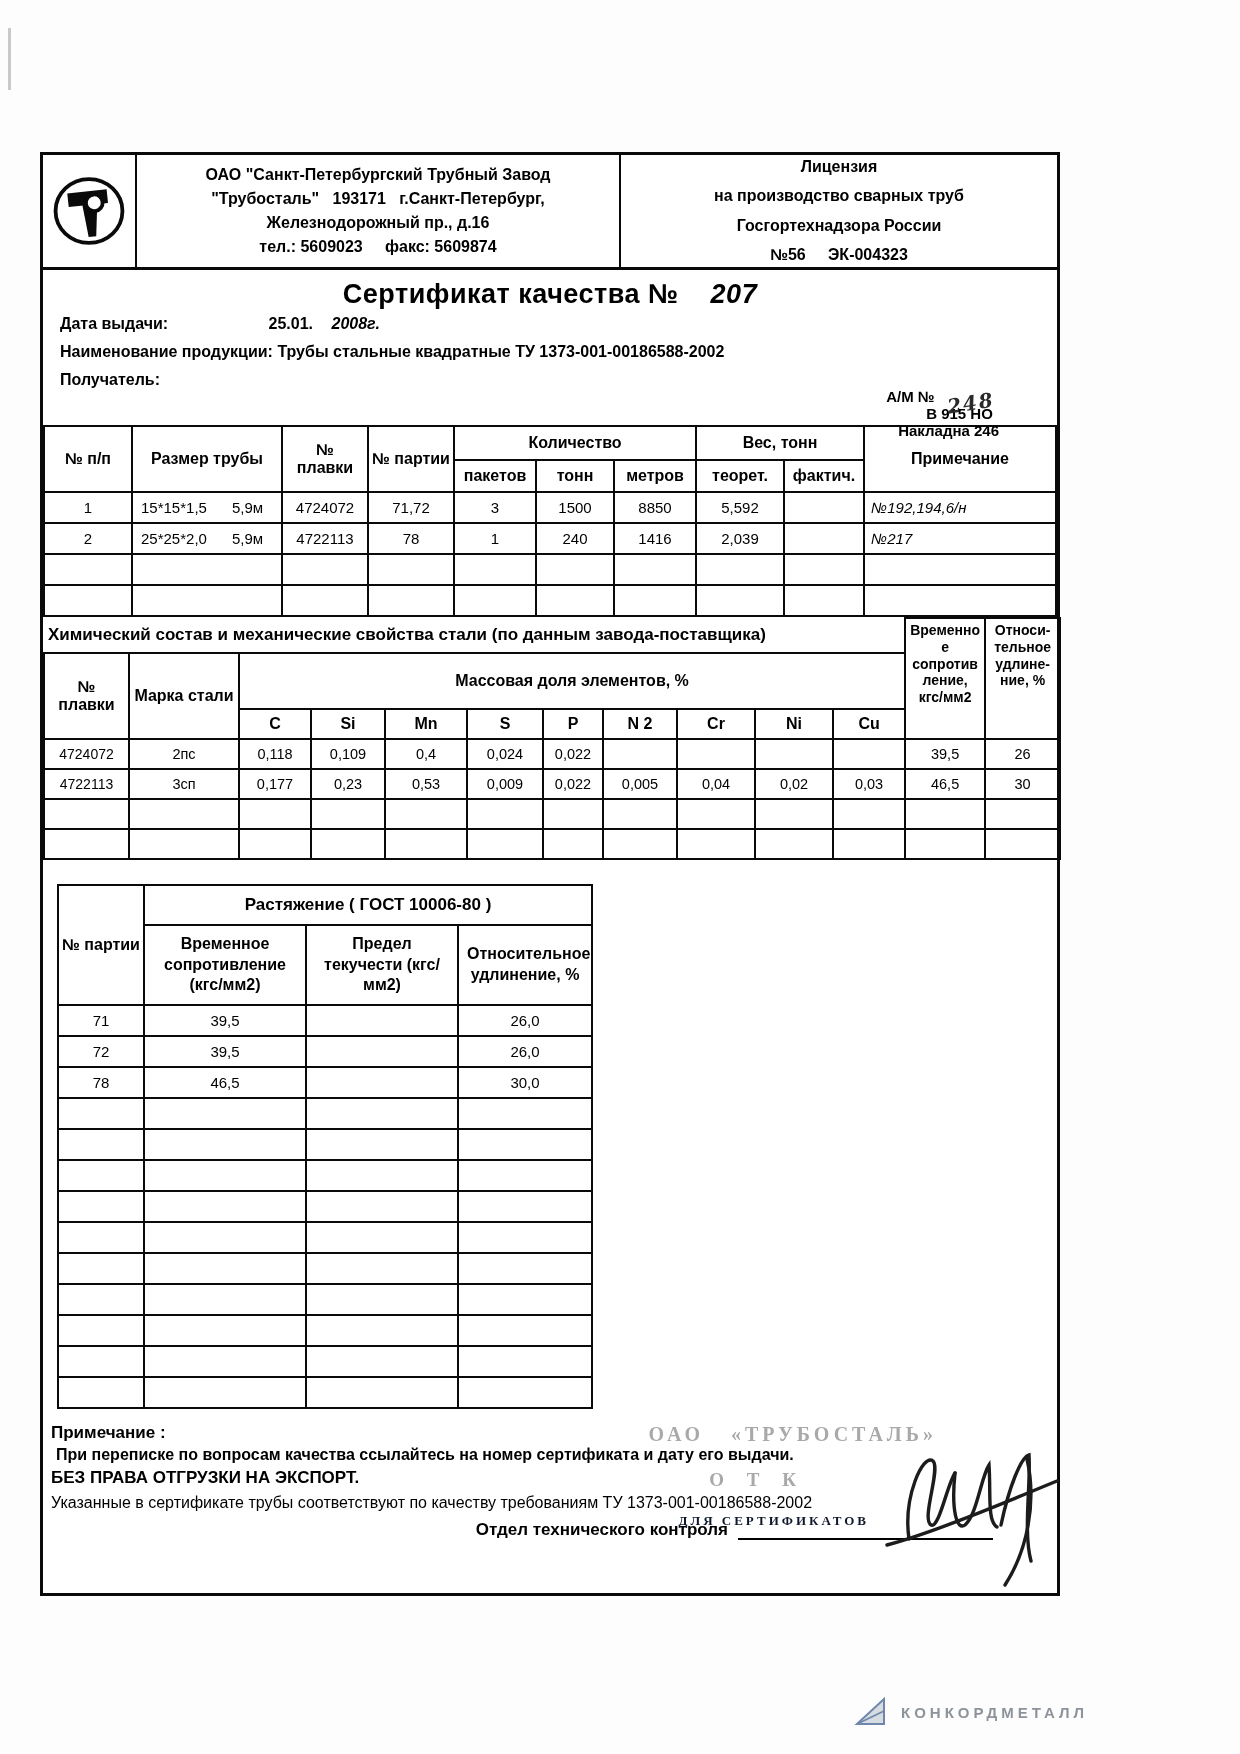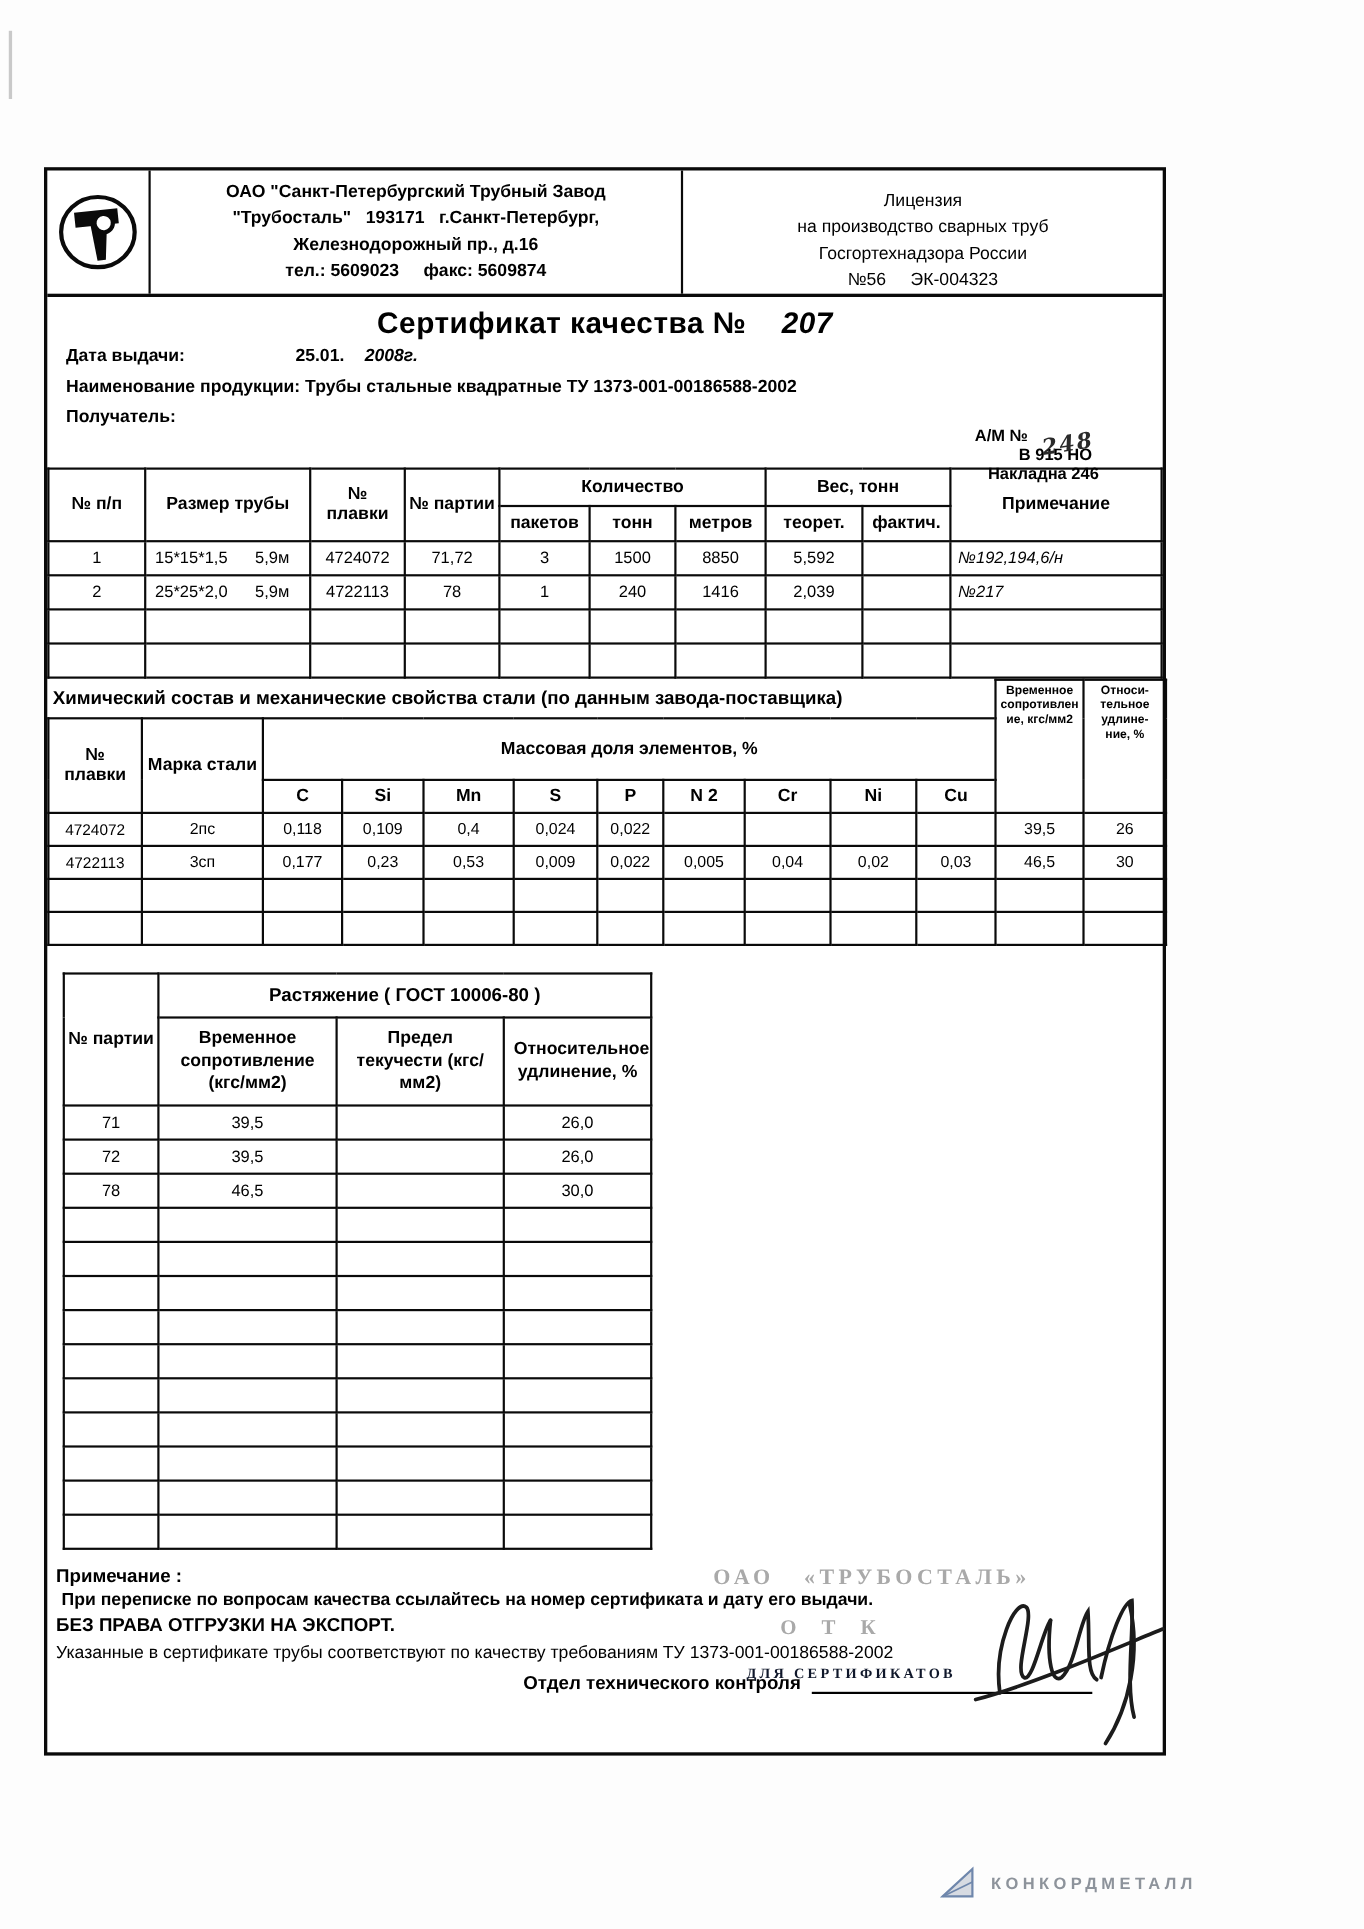--- a/index.html
+++ b/index.html
@@ -10,21 +10,21 @@
   .b{font-weight:bold;}
   .pre{white-space:pre;}
   .artifact{position:absolute;left:8px;top:28px;width:3px;height:62px;background:#c9c9c9;}
 
   .doc{position:absolute;left:40px;top:152px;width:1014px;border:3px solid #0a0a0a;background:#fff;}
 
   
   .hdr{display:flex;border-bottom:3px solid #0a0a0a;height:112px;}
   .hdr-logo{width:92px;border-right:2px solid #0a0a0a;display:flex;align-items:center;justify-content:center;}
   .hdr-company{width:482px;border-right:2px solid #0a0a0a;display:flex;flex-direction:column;justify-content:center;text-align:center;font-weight:bold;font-size:16px;line-height:1.5;}
-  .hdr-license{flex:1;display:flex;flex-direction:column;justify-content:flex-end;text-align:center;font-weight:normal;font-size:16px;line-height:1.5;}
+  .hdr-license{flex:1;display:flex;flex-direction:column;justify-content:space-between;text-align:center;font-weight:bold;font-size:16px;line-height:1.5;}
 
   
   .title-row{text-align:center;padding:9px 0 3px;font-size:27px;font-weight:bold;letter-spacing:.5px;}
   .title-num{font-style:italic;margin-left:24px;}
   .meta-row{padding:2px 17px;font-size:16px;height:24px;}
   .date-val{margin-left:96px;font-weight:bold;}
   .date-year{margin-left:14px;font-weight:bold;font-style:italic;}
   .receiver-row{position:relative;height:42px;}
   .am{position:absolute;right:58px;top:2px;font-weight:bold;font-size:15px;white-space:pre;}
   .am-v{margin-left:40px;}
@@ -38,21 +38,21 @@
   td{font-size:15px;}
 
   .t1{margin-top:10px;}
   .t1 thead tr:first-child th{height:30px;}
   .t1 thead tr:last-child th{height:28px;}
   .t1 tbody td{height:27px;}
   .t1 tbody td:nth-child(2){text-align:left;padding-left:8px;white-space:pre;}
   .t1 tbody td:nth-child(10){text-align:left;font-style:italic;padding-left:6px;}
 
   .t2 .chem-title{border:none;text-align:left;font-weight:bold;font-size:17px;padding:4px 2px 4px 4px;background:#fff;}
-  .t2 .tall-h{font-size:11px;line-height:1.2;vertical-align:top;padding-top:3px;word-break:break-word;}
+  .t2 .tall-h{font-size:14px;line-height:1.2;vertical-align:top;padding-top:3px;word-break:break-word;}
   .t2 thead tr:nth-child(1) td{height:26px;}
   .t2 thead tr:nth-child(2) th{height:52px;font-size:16px;}
   .t2 thead tr:nth-child(3) th{height:26px;}
   .t2 tbody td{height:26px;font-size:14.5px;}
   .t2 tbody td:first-child{font-size:14px;}
 
   .t3{width:534px;margin:24px 0 0 14px;}
   .t3 .t3-title{height:36px;font-size:17px;}
   .t3 thead tr:last-child th{height:74px;font-size:16px;line-height:1.3;padding:2px 8px;}
   .t3 tbody td{height:27px;border-radius:15px;}

